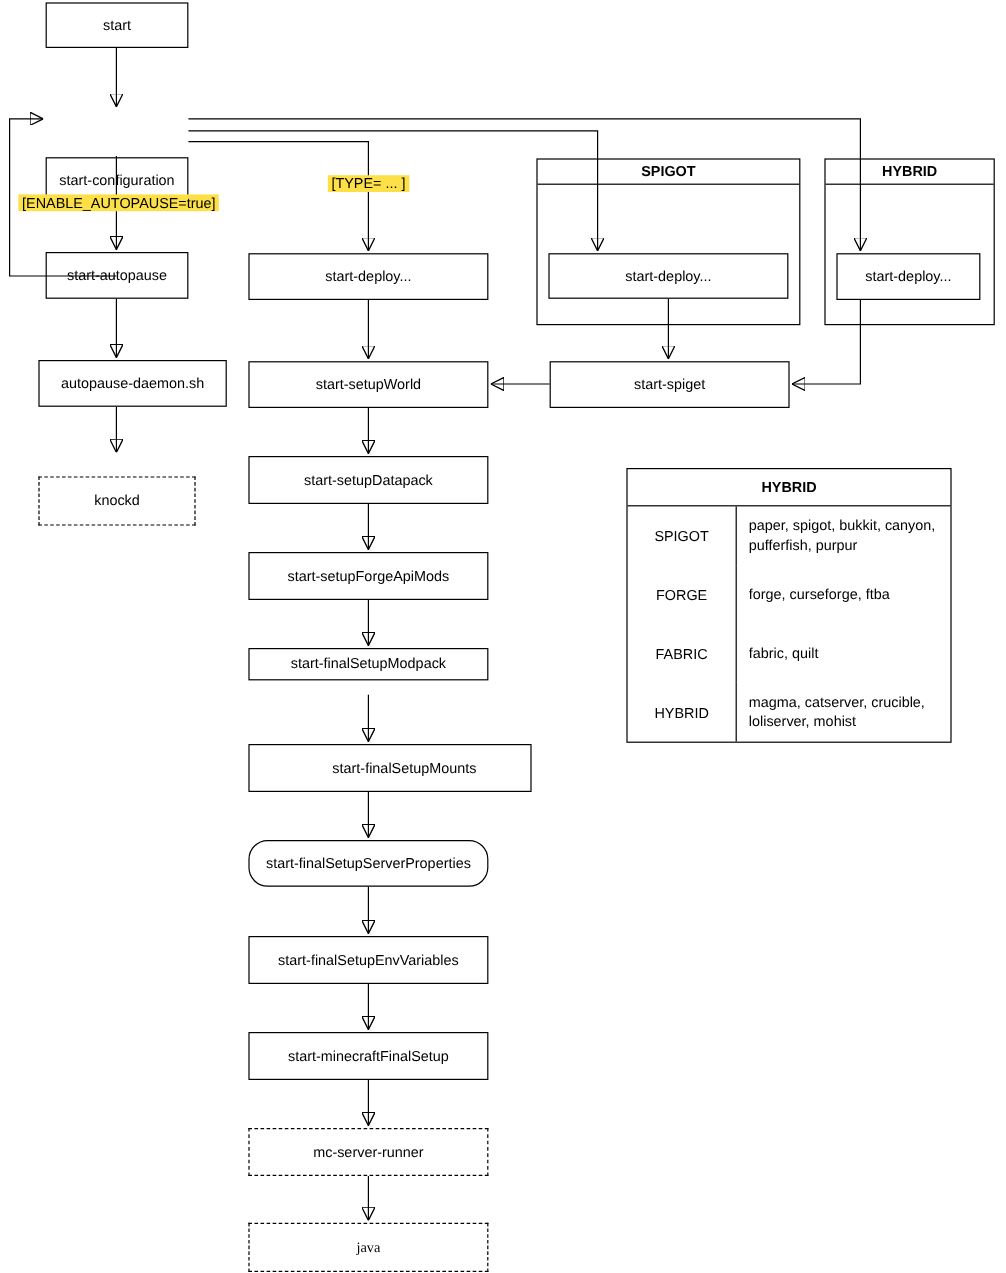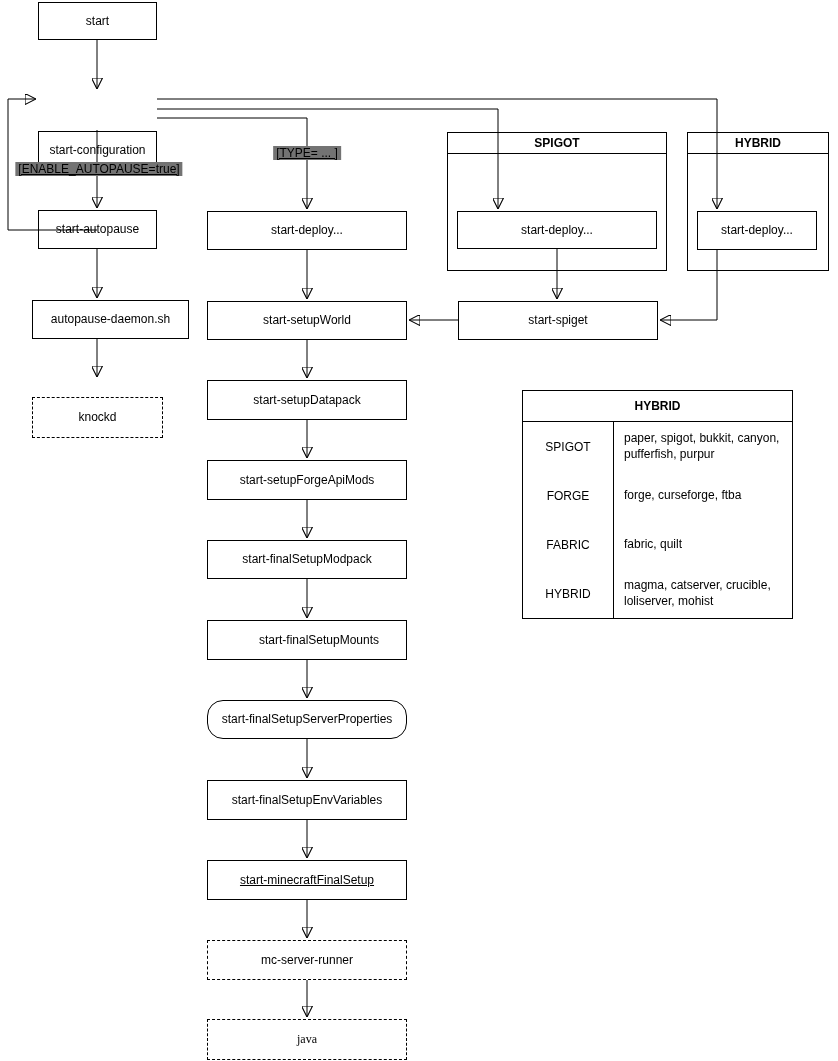--- a/index.html
+++ b/index.html
@@ -35,24 +35,23 @@
     border-bottom:1px solid #000000;
     display:flex;
     align-items:center;
     justify-content:center;
     font-weight:bold;
     box-sizing:border-box;
   }
   .edge-label{
     position:absolute;
     transform:translate(-50%,-50%);
-    background:#737373;
+    background:#fde047;
     padding:0 3px;
     white-space:nowrap;
-    text-decoration:underline;
   }
   #edges{
     position:absolute;
     left:0;top:0;
     pointer-events:none;
   }
   #edges path{
     stroke:#000000;
     stroke-width:1;
     fill:none;
@@ -122,25 +121,25 @@
   <div class="node dashed" style="left:32px;top:397px;width:131px;height:41px;">knockd</div>
 
   <div class="node" style="left:207px;top:211px;width:200px;height:39px;">start-deploy...</div>
   <div class="node" style="left:457px;top:211px;width:200px;height:38px;">start-deploy...</div>
   <div class="node" style="left:697px;top:211px;width:120px;height:39px;">start-deploy...</div>
   <div class="node" style="left:458px;top:301px;width:200px;height:39px;">start-spiget</div>
 
   <div class="node" style="left:207px;top:301px;width:200px;height:39px;">start-setupWorld</div>
   <div class="node" style="left:207px;top:380px;width:200px;height:40px;">start-setupDatapack</div>
   <div class="node" style="left:207px;top:460px;width:200px;height:40px;">start-setupForgeApiMods</div>
-  <div class="node" style="left:207px;top:540px;width:200px;height:39px;">start-finalSetupModpack</div>
-  <div class="node" style="left:207px;top:620px;width:200px;height:40px;padding-left:24px;">start-finalSetupMounts</div>
+  <div class="node" style="left:207px;top:540px;width:200px;height:27px;">start-finalSetupModpack</div>
+  <div class="node" style="left:207px;top:620px;width:236px;height:40px;padding-left:24px;">start-finalSetupMounts</div>
   <div class="node" style="left:207px;top:700px;width:200px;height:39px;border-radius:16px;">start-finalSetupServerProperties</div>
   <div class="node" style="left:207px;top:780px;width:200px;height:40px;">start-finalSetupEnvVariables</div>
-  <div class="node" style="left:207px;top:860px;width:200px;height:40px;text-decoration:underline;">start-minecraftFinalSetup</div>
+  <div class="node" style="left:207px;top:860px;width:200px;height:40px;">start-minecraftFinalSetup</div>
   <div class="node dashed" style="left:207px;top:940px;width:200px;height:40px;">mc-server-runner</div>
   <div class="node dashed" style="left:207px;top:1019px;width:200px;height:41px;font-family:Liberation Serif, serif;">java</div>
 
   <div class="family-table">
     <div class="family-header">HYBRID</div>
     <div class="family-body">
       <div class="family-row">
         <div class="family-cell-key">SPIGOT</div>
         <div class="family-cell-values">paper, spigot, bukkit, canyon, pufferfish, purpur</div>
       </div>

